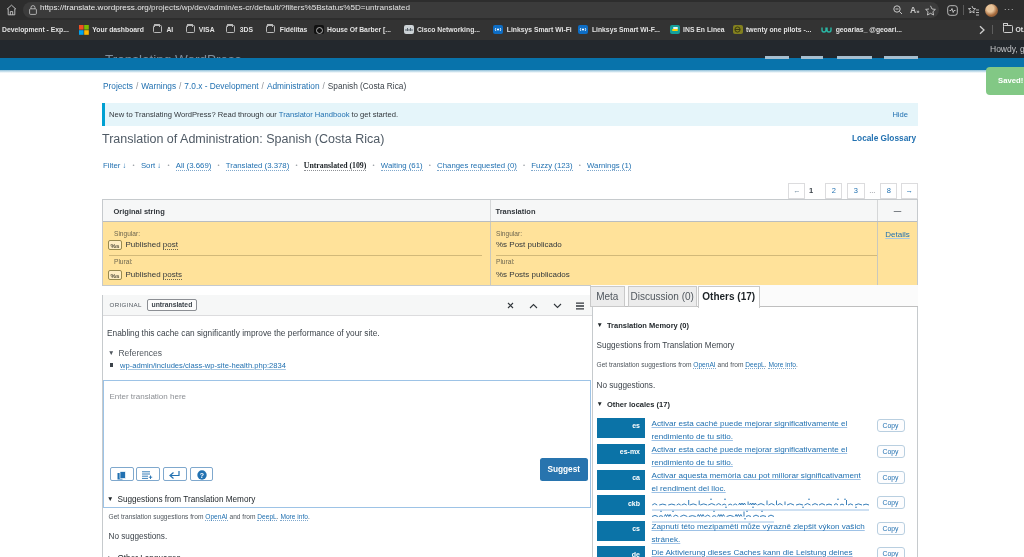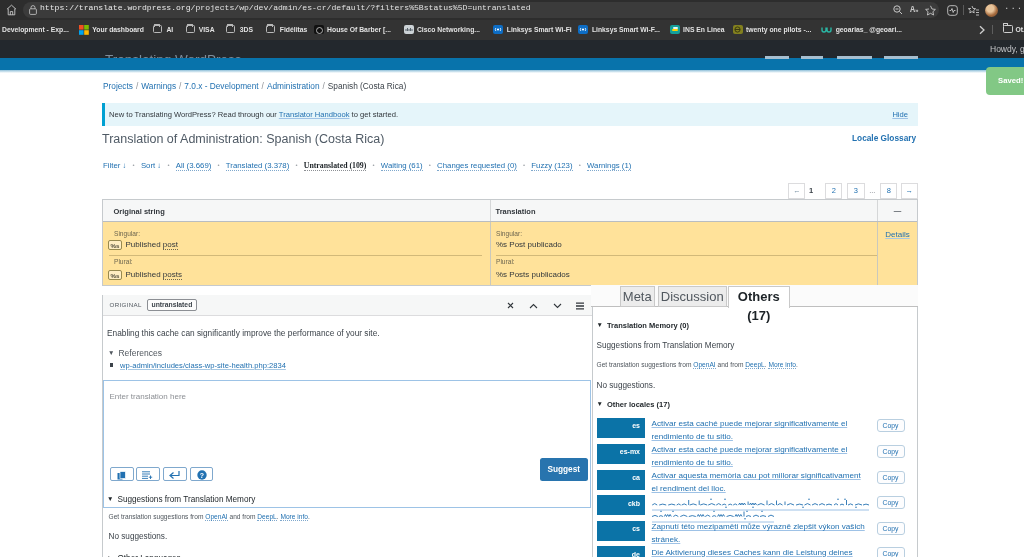--- a/index.html
+++ b/index.html
@@ -2,42 +2,42 @@
 <html><head>
 <meta charset="utf-8">
 <style>
 *{margin:0;padding:0;box-sizing:border-box;}
 html,body{width:1024px;height:557px;overflow:hidden;}
 body{font-family:"Liberation Sans",sans-serif;background:#fff;}
 #s{position:relative;width:1024px;height:557px;overflow:hidden;background:#fff;}
 .abs{position:absolute;}
 a{text-decoration:none;color:#2271b1;}
 
-#tb{position:absolute;left:0;top:0;width:1024px;height:20px;background:#2d2d2d;font-family:Liberation Mono, monospace;}
+#tb{position:absolute;left:0;top:0;width:1024px;height:20px;background:#2d2d2d;}
 #pill{position:absolute;left:23px;top:2px;width:916px;height:15.5px;background:#3b3b3b;border-radius:8px;}
 #url{position:absolute;left:40px;top:3.4px;font-size:8.1px;color:#ebebeb;letter-spacing:0;white-space:nowrap;}
 #url span{color:#e2e2e2;}
 #bm{position:absolute;left:0;top:20px;width:1024px;height:20px;background:#333333;}
 .bi{position:absolute;top:5px;font-size:6.8px;font-weight:bold;color:#e2e2e2;white-space:nowrap;line-height:9px;}
 .fold{position:absolute;top:5px;width:9px;height:7.5px;border:1px solid #b9b9b9;border-radius:1.5px;}
 .fold:before{content:"";position:absolute;left:0;top:-2px;width:4px;height:2px;border:1px solid #b9b9b9;border-bottom:none;border-radius:1px 1px 0 0;}
 .ic{position:absolute;top:5px;width:10px;height:9px;border-radius:2px;}
 
 #wph{position:absolute;left:0;top:40px;width:1024px;height:17.5px;background:#23282d;overflow:hidden;}
 #wptitle{position:absolute;left:105px;top:11.8px;font-size:13.5px;color:#7f8d9a;white-space:nowrap;font-weight:400;}
 #howdy{position:absolute;left:990px;top:3.6px;font-size:8.5px;color:#c3c4c7;white-space:nowrap;}
 #bluebar{position:absolute;left:0;top:57.5px;width:1024px;height:12px;background:#0873ab;}
 #bluefade{position:absolute;left:0;top:69.5px;width:1024px;height:3.5px;background:linear-gradient(rgba(8,115,171,.45),rgba(8,115,171,0));}
 .stub{position:absolute;height:3px;background:#a6bfd0;z-index:5;}
 
 #saved{position:absolute;left:986px;top:67px;width:40px;height:28px;background:#82c885;border-radius:4px 0 0 4px;z-index:6;color:#fff;font-weight:bold;font-size:7.7px;line-height:28px;padding-left:12px;}
 #crumb{position:absolute;left:103px;top:81px;font-size:8.3px;color:#50575e;}
 #crumb .sep{color:#8c8f94;padding:0 3px;}
 #notice{position:absolute;left:102px;top:103px;width:816px;height:23px;background:#e5f5fa;border-left:3.5px solid #00a0d2;font-size:7.6px;color:#32373c;line-height:23px;padding-left:4px;}
-#notice a{text-decoration:underline;text-decoration-color:#9ec2e6;}
+#notice a{text-decoration-color:#9ec2e6;}
 #hide{position:absolute;right:10px;top:0;}
 #lglossary{position:absolute;left:852px;top:133px;font-size:8.3px;font-weight:bold;}
 #title{position:absolute;left:102px;top:132px;font-size:12.5px;color:#4f5a65;font-weight:400;}
 #filters{position:absolute;left:103px;top:160.8px;font-size:7.8px;color:#a7aaad;white-space:nowrap;}
 #filters a{border-bottom:1px dotted #7fa8cd;padding-bottom:0.5px;}
 #filters .cur{color:#1d2327;font-weight:bold;border-bottom:1px dotted #8c8f94;font-family:Liberation Serif, serif;}
 #filters .nod{border-bottom:none;}
 #filters .b{display:inline-block;width:14.5px;text-align:center;color:#a0a5aa;font-size:6px;vertical-align:1px;}
 #pag{position:absolute;left:788px;top:183px;height:15.5px;font-size:7.5px;white-space:nowrap;}
 .pbox{display:inline-block;width:17.4px;height:15.5px;border:1px solid #dcdcde;background:#fff;text-align:center;line-height:14px;margin-left:4.7px;vertical-align:top;}
@@ -73,21 +73,21 @@
 #suggest{position:absolute;left:436px;top:77.5px;width:48.5px;height:23px;background:#2874ae;border-radius:2.5px;color:#fff;font-weight:bold;font-size:8.3px;text-align:center;line-height:23px;}
 #sug1{position:absolute;left:4.5px;top:200px;font-size:8.2px;color:#1d2327;}
 #sug2{position:absolute;left:6px;top:218px;font-size:6.6px;color:#50575e;}
 #sug2 a{border-bottom:1px dotted #7fa8cd;}
 #sug3{position:absolute;left:6px;top:236.5px;font-size:8.2px;color:#3c434a;}
 #sug4{position:absolute;left:4.5px;top:259px;font-size:8.2px;color:#1d2327;}
 .tri{font-size:6.5px;color:#1d2327;vertical-align:1px;margin-right:4px;}
 
 #sb{position:absolute;left:591px;top:285.3px;width:327px;height:271.7px;}
 #tabstrip{position:absolute;left:0;top:0;width:100%;height:21.3px;background:#fbfbfb;border-bottom:1px solid #bfbfbf;}
-.tab{position:absolute;top:0.5px;height:20.8px;background:#ececec;border:1px solid #c9c9c9;font-size:13px;color:#50575e;text-align:center;line-height:19px;margin-left:30px;}
+.tab{position:absolute;top:0.5px;height:20.8px;background:#ececec;border:1px solid #c9c9c9;font-size:10px;color:#50575e;text-align:center;line-height:19px;}
 #tabO{background:#fff;border-bottom:none;font-weight:bold;color:#1d2327;height:22px;z-index:2;}
 #sbpanel{position:absolute;left:0.5px;top:21.3px;right:0;bottom:0;border-left:1px solid #c6cacd;border-right:1px solid #c6cacd;background:#fff;}
 .sbh{position:absolute;left:4px;font-size:7.5px;font-weight:bold;color:#1d2327;}
 .sbt{position:absolute;left:4px;font-size:8.2px;color:#3c434a;}
 .sbs{position:absolute;left:4px;font-size:6.6px;color:#50575e;}
 .sbs a{border-bottom:1px dotted #7fa8cd;}
 .lrow{position:absolute;left:4px;width:100%;}
 .lcode{position:absolute;left:0;top:0;width:48.5px;height:20px;background:#0b73a7;color:#fff;font-size:7px;font-weight:bold;text-align:right;padding:4.5px 5px 0 0;}
 .ltxt{position:absolute;left:55px;top:0.5px;font-size:8.1px;line-height:12.4px;color:#2271b1;}
 .ltxt u{text-decoration-color:#9ec2e6;}

